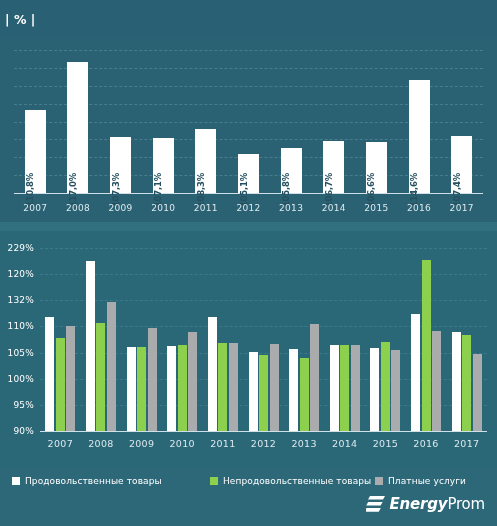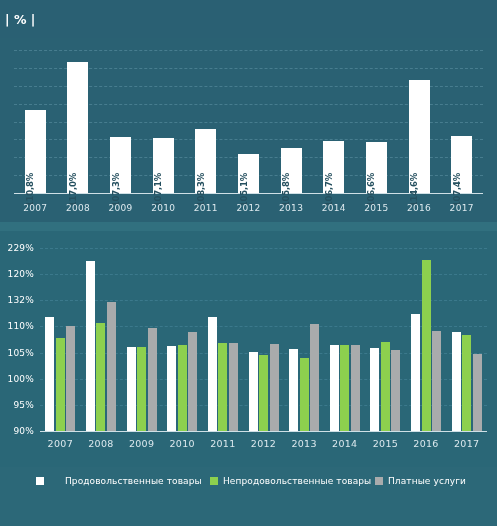--- a/index.html
+++ b/index.html
@@ -248,30 +248,40 @@
         <div class="bbar c-white" style="left: 451.682px; top: 100.657px; width: 9px; height: 99.3429px;"></div>
         <div class="bbar c-green" style="left: 462.182px; top: 103.794px; width: 9px; height: 96.2057px;"></div>
         <div class="bbar c-gray" style="left: 472.682px; top: 122.617px; width: 9px; height: 77.3829px;"></div>
         <div class="xlabel" style="left: 446.364px; top: 207px; width: 40.6364px; font-size: 9.5px;">2017</div>
       </div>
   </div>
 
   <div class="footer">
 
     <div class="legend" id="legend">
-        <div class="legend-item" style="position: absolute; left: 36px; top: 9px; gap: 16px;">
+        <div class="legend-item" style="position: absolute; left: 12px; top: 9px;">
           <span class="legend-swatch" style="background: rgb(255, 255, 255);"></span>
           <span class="legend-label">Продовольственные товары</span>
         </div>
         <div class="legend-item" style="position: absolute; left: 210px; top: 9px;">
           <span class="legend-swatch" style="background: rgb(141, 208, 78);"></span>
           <span class="legend-label">Непродовольственные товары</span>
         </div>
         <div class="legend-item" style="position: absolute; left: 375px; top: 9px;">
           <span class="legend-swatch" style="background: rgb(169, 171, 172);"></span>
           <span class="legend-label">Платные услуги</span>
         </div>
       </div>
 
 
+    <div class="logo">
+      <span class="logo-mark">
+        <svg width="19" height="17" viewBox="0 0 19 17" xmlns="http://www.w3.org/2000/svg">
+          <polygon points="4,0 19,0 17,3.6 2,3.6" fill="#ffffff"></polygon>
+          <polygon points="2.2,6.0 16.6,6.0 14.6,9.6 0.2,9.6" fill="#ffffff"></polygon>
+          <polygon points="0.4,12.1 14.8,12.1 12.8,15.7 -1.6,15.7" fill="#ffffff"></polygon>
+        </svg>
+      </span>
+      <span class="logo-text"><b>Energy</b><span>Prom</span></span>
+    </div>
   </div>
 
 </div>
 
 </body></html>

